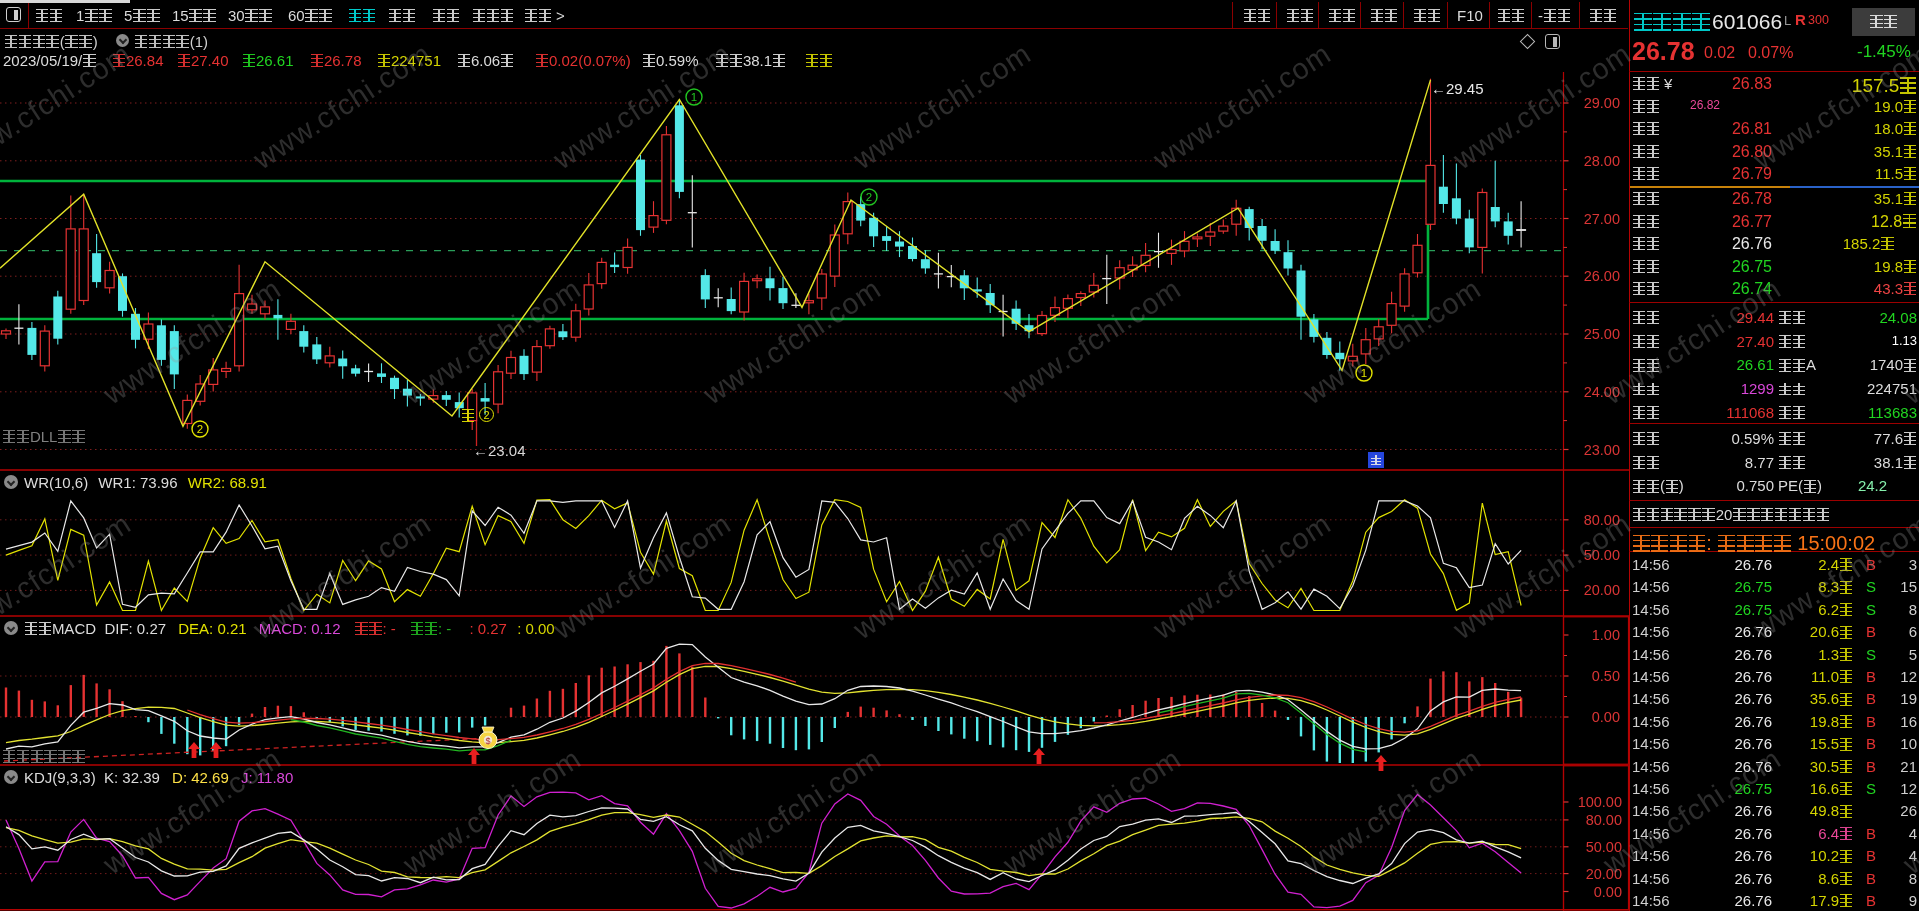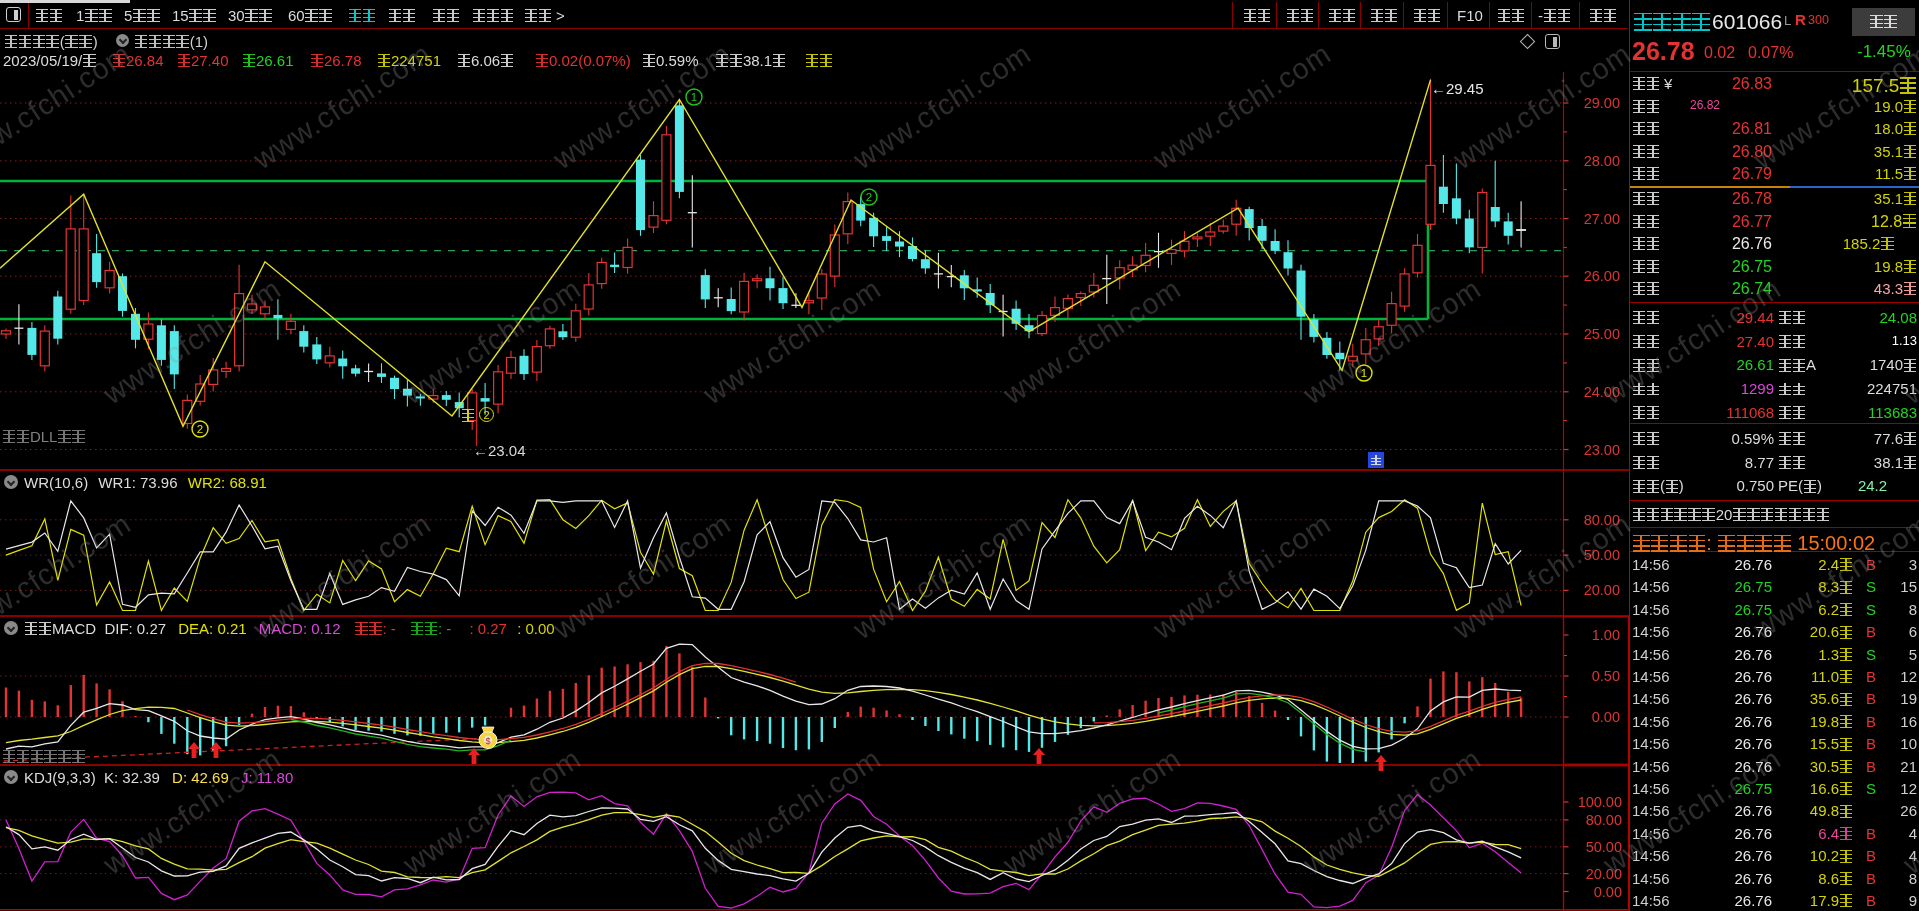--- a/index.html
+++ b/index.html
@@ -596,21 +596,21 @@
 <div class="ab" style="left:1690px;top:212.5px;width:82px;text-align:right;font-size:16px;color:#e53232;z-index:26">26.77</div>
 <div class="ab" style="left:1820px;top:212.5px;width:97px;text-align:right;font-size:16px;color:#d4d400;z-index:26">12.8<i class="c"></i></div>
 <div class="ab" style="left:1632px;top:235.0px;font-size:15px;color:#dcdcdc;z-index:26"><i class="c"></i><i class="c"></i></div>
 <div class="ab" style="left:1690px;top:235.0px;width:82px;text-align:right;font-size:16px;color:#e8e8e8;z-index:26">26.76</div>
 <div class="ab" style="left:1820px;top:235.0px;width:97px;text-align:center;font-size:15px;color:#d4d400;z-index:26">185.2<i class="c"></i></div>
 <div class="ab" style="left:1632px;top:257.5px;font-size:15px;color:#dcdcdc;z-index:26"><i class="c"></i><i class="c"></i></div>
 <div class="ab" style="left:1690px;top:257.5px;width:82px;text-align:right;font-size:16px;color:#21d421;z-index:26">26.75</div>
 <div class="ab" style="left:1820px;top:257.5px;width:97px;text-align:right;font-size:15px;color:#d4d400;z-index:26">19.8<i class="c"></i></div>
 <div class="ab" style="left:1632px;top:280.0px;font-size:15px;color:#dcdcdc;z-index:26"><i class="c"></i><i class="c"></i></div>
 <div class="ab" style="left:1690px;top:280.0px;width:82px;text-align:right;font-size:16px;color:#21d421;z-index:26">26.74</div>
-<div class="ab" style="left:1820px;top:280.0px;width:97px;text-align:right;font-size:15px;color:#fca5a5;z-index:26">43.3<i class="c"></i></div>
+<div class="ab" style="left:1820px;top:280.0px;width:97px;text-align:right;font-size:15px;color:#ef4444;z-index:26">43.3<i class="c"></i></div>
 <div class="ab" style="left:1632px;top:309px;font-size:15px;color:#dcdcdc;z-index:26"><i class="c"></i><i class="c"></i></div>
 <div class="ab" style="left:1674px;top:309px;width:100px;text-align:right;font-size:15px;color:#e53232;z-index:26">29.44</div>
 <div class="ab" style="left:1778px;top:309px;font-size:15px;color:#dcdcdc;z-index:26"><i class="c"></i><i class="c"></i></div>
 <div class="ab" style="left:1828px;top:309px;width:89px;text-align:right;font-size:15px;color:#21d421;z-index:26">24.08</div>
 <div class="ab" style="left:1632px;top:332.7px;font-size:15px;color:#dcdcdc;z-index:26"><i class="c"></i><i class="c"></i></div>
 <div class="ab" style="left:1674px;top:332.7px;width:100px;text-align:right;font-size:15px;color:#e53232;z-index:26">27.40</div>
 <div class="ab" style="left:1778px;top:332.7px;font-size:15px;color:#dcdcdc;z-index:26"><i class="c"></i><i class="c"></i></div>
 <div class="ab" style="left:1828px;top:332.7px;width:89px;text-align:right;font-size:13px;color:#ffffff;z-index:26">1.13</div>
 <div class="ab" style="left:1632px;top:356.4px;font-size:15px;color:#dcdcdc;z-index:26"><i class="c"></i><i class="c"></i></div>
 <div class="ab" style="left:1674px;top:356.4px;width:100px;text-align:right;font-size:15px;color:#21d421;z-index:26">26.61</div>

